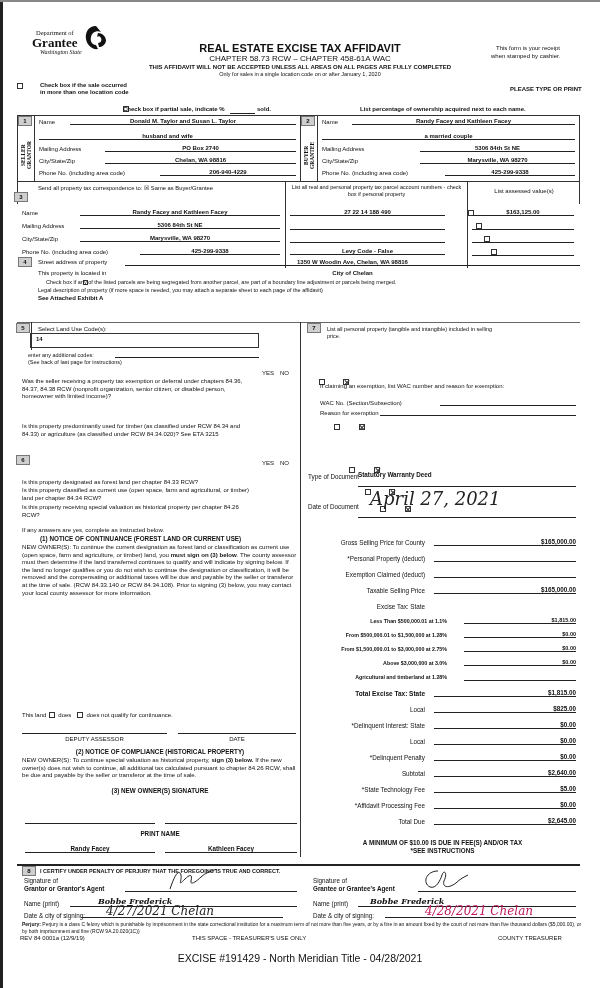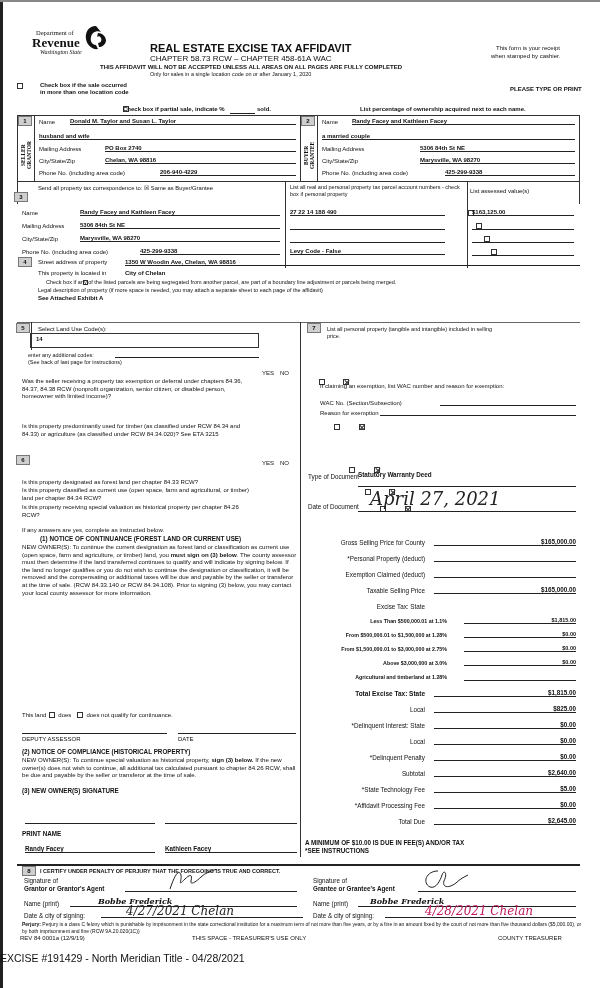--- a/index.html
+++ b/index.html
@@ -2,21 +2,21 @@
 <html><head>
 <meta charset="utf-8">
 <style>
 *{box-sizing:border-box;margin:0;padding:0}
 html,body{width:600px;height:988px;background:#fff;overflow:hidden}
 body{font-family:"Liberation Sans",sans-serif;color:#111;font-size:6px;position:relative}
 .abs{position:absolute}
 .leftedge{position:absolute;left:0;top:0;width:3px;height:988px;background:#222}
 .topedge{position:absolute;left:0;top:0;width:600px;height:2px;background:#888}
 .b{font-weight:bold}
-.c{}
+.c{text-align:center}
 .line{border-bottom:0.8px solid #222}
 .vline{position:absolute;width:1px;background:#333}
 .hline{position:absolute;height:1px;background:#333}
 .secnum{position:absolute;width:14px;height:10px;background:#cfcfcf;border:1px solid #777;font-weight:bold;font-size:6px;text-align:center;line-height:9px}
 .box{display:inline-block;width:6px;height:6px;border:0.8px solid #333;vertical-align:middle;position:relative}
 .box.x::before,.box.x::after{content:"";position:absolute;left:-0.5px;top:2px;width:6px;height:0.8px;background:#333}
 .box.x::before{transform:rotate(45deg)}
 .box.x::after{transform:rotate(-45deg)}
 .val{font-weight:bold;font-size:6px}
 .sig{font-family:"DejaVu Serif",serif;font-style:italic;font-weight:bold}
@@ -29,21 +29,21 @@
 <body>
 
 
 
 <div class="leftedge"></div>
 <div class="topedge"></div>
 
 
 <div class="abs" style="left:30px;top:27px;width:70px;height:40px">
   <div class="abs" style="left:6px;top:2px;font-family:'Liberation Serif',serif;font-size:6.5px">Department of</div>
-  <div class="abs" style="left:2px;top:8px;font-family:'Liberation Serif',serif;font-weight:bold;font-size:13px">Revenue</div>
+  <div class="abs" style="left:2px;top:8px;font-family:'Liberation Serif',serif;font-weight:bold;font-size:13px">Grantee</div>
   <div class="abs" style="left:10px;top:22px;font-family:'Liberation Serif',serif;font-style:italic;font-size:6px">Washington State</div>
   <svg class="abs" style="left:54px;top:-2px" width="24" height="26" viewBox="0 0 24 26">
     <path d="M12 1 C4 1 1 8 2 14 C3 20 8 25 14 24 L12 20 C8 20 6 16 7 12 C8 7 13 5 17 7 Z" fill="#111"></path>
     <path d="M14 8 C18 8 22 11 22 16 C21 20 18 22 15 22 L14 18 C17 18 18 15 17 13 C16 11 14 11 13 12 Z" fill="#111"></path>
   </svg>
 </div>
 
 <div class="abs c b" style="left:150px;top:42px;width:300px;font-size:11px">REAL ESTATE EXCISE TAX AFFIDAVIT</div>
 <div class="abs c" style="left:150px;top:54px;width:300px;font-size:8px">CHAPTER 58.73 RCW – CHAPTER 458-61A WAC</div>
 <div class="abs c b" style="left:100px;top:64px;width:400px;font-size:6px">THIS AFFIDAVIT WILL NOT BE ACCEPTED UNLESS ALL AREAS ON ALL PAGES ARE FULLY COMPLETED</div>
@@ -204,21 +204,21 @@
 <div class="abs line" style="left:25px;top:820px;width:130px;height:4px"></div>
 <div class="abs line" style="left:165px;top:820px;width:132px;height:4px"></div>
 <div class="abs c b" style="left:22px;top:830px;width:276px;font-size:6.3px">PRINT NAME</div>
 <div class="abs c b line" style="left:25px;top:845px;width:130px;font-size:6.3px">Randy Facey</div>
 <div class="abs c b line" style="left:165px;top:845px;width:132px;font-size:6.3px">Kathleen Facey</div>
 
 
 <div class="abs" style="left:308px;top:473px;font-size:6.3px">Type of Document</div>
 <div class="abs b line" style="left:358px;top:471px;width:218px;font-size:6.3px;padding-bottom:8px">Statutory Warranty Deed</div>
 <div class="abs" style="left:308px;top:503px;font-size:6.3px">Date of Document</div>
-<div class="abs line script" style="left:358px;top:488px;width:218px;height:24px;font-size:18px;padding-left:12px;color:#222;line-height:22px">April 27, 2021</div>
+<div class="abs line script" style="left:358px;top:488px;width:218px;height:30px;font-size:18px;padding-left:12px;color:#222;line-height:22px">April 27, 2021</div>
 
 
 <div id="tax-table">
   <div class="taxlbl" style="left:305px;top:539px;width:120px;font-size:6.3px">Gross Selling Price for County</div>
   <div class="taxval" style="left:434px;top:538px;width:142px;font-size:6.3px">$165,000.00</div>
 
   <div class="taxlbl" style="left:305px;top:555px;width:120px;font-size:6.3px">*Personal Property (deduct)</div>
   <div class="taxval" style="left:434px;top:554px;width:142px;height:8px;font-size:6.3px"></div>
 
   <div class="taxlbl" style="left:305px;top:571px;width:120px;font-size:6.3px">Exemption Claimed (deduct)</div>
@@ -282,21 +282,21 @@
 <div class="abs" style="left:24px;top:877px;font-size:6.3px">Signature of</div>
 <div class="abs b" style="left:24px;top:885px;font-size:6.3px">Grantor or Grantor's Agent</div>
 <div class="abs line" style="left:125px;top:877px;width:172px;height:15px">
   <svg width="60" height="22" viewBox="0 0 60 22" style="position:absolute;left:40px;top:-8px">
     <path d="M5 20 C10 5 14 0 16 6 C17 12 12 18 20 10 C24 6 28 4 26 12 C25 16 30 14 36 8 C40 4 46 2 52 0" fill="none" stroke="#222" stroke-width="1"></path>
   </svg>
 </div>
 <div class="abs" style="left:24px;top:900px;font-size:6.3px">Name (print)</div>
 <div class="abs line sig" style="left:70px;top:896px;width:227px;height:11px;font-size:8px;padding-left:28px">Bobbe Frederick</div>
 <div class="abs" style="left:24px;top:912px;font-size:6.3px">Date &amp; city of signing:</div>
-<div class="abs line script" style="left:101px;top:904px;width:202px;height:14px;font-size:12px;padding-left:25px;line-height:14px;color:#222">4/27/2021 Chelan</div>
+<div class="abs line script" style="left:81px;top:904px;width:202px;height:14px;font-size:12px;padding-left:25px;line-height:14px;color:#222">4/27/2021 Chelan</div>
 
 <div class="abs" style="left:313px;top:877px;font-size:6.3px">Signature of</div>
 <div class="abs b" style="left:313px;top:885px;font-size:6.3px">Grantee or Grantee's Agent</div>
 <div class="abs line" style="left:418px;top:877px;width:158px;height:15px">
   <svg width="50" height="26" viewBox="0 0 50 26" style="position:absolute;left:0px;top:-10px">
     <path d="M20 4 C8 4 4 16 12 20 C18 22 22 14 24 8 C26 2 30 6 26 14 C24 20 30 22 38 16 C42 12 46 10 50 8" fill="none" stroke="#222" stroke-width="1"></path>
   </svg>
 </div>
 <div class="abs" style="left:313px;top:900px;font-size:6.3px">Name (print)</div>
 <div class="abs line sig" style="left:358px;top:896px;width:218px;height:11px;font-size:8px;padding-left:12px">Bobbe Frederick</div>

